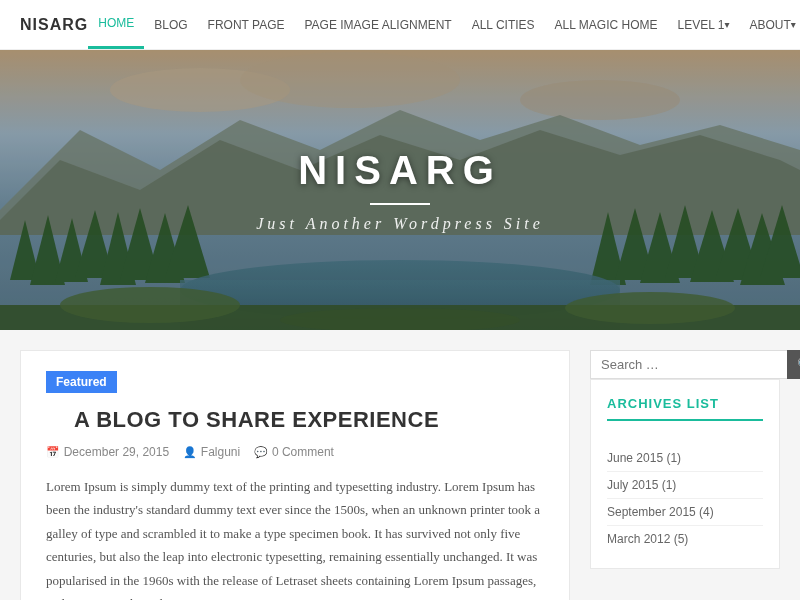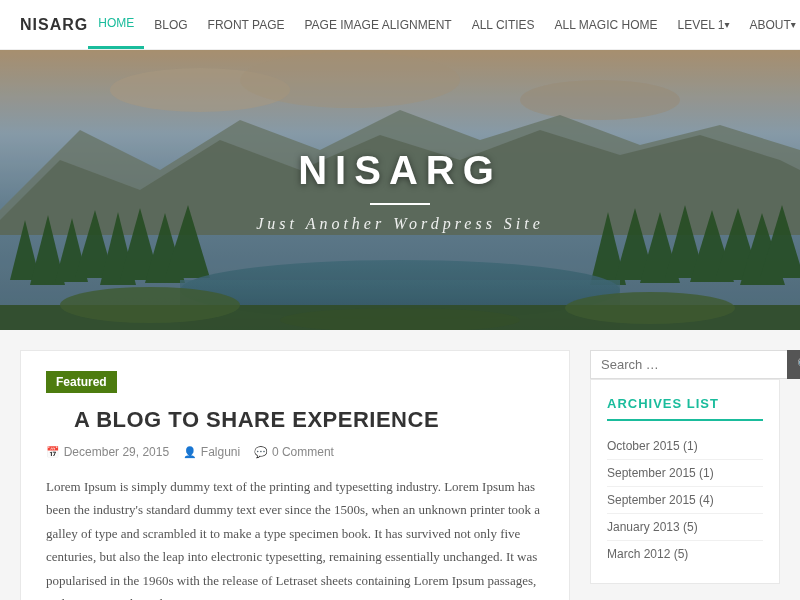--- a/index.html
+++ b/index.html
@@ -47,21 +47,21 @@
     }
 
     
     #main-wrapper { display: flex; gap: 20px; padding: 20px 20px; max-width: 800px; margin: 0 auto; background: #f5f5f5; }
     #content-area { flex: 1; min-width: 0; }
     #sidebar { width: 190px; flex-shrink: 0; }
 
     
     .post-card { background: #fff; padding: 20px 25px 15px; border: 1px solid #e8e8e8; }
     .featured-badge {
-      display: inline-block; background: #4d7c0f; color: #fff;
+      display: inline-block; background: #3b82f6; color: #fff;
       font-family: Arial, sans-serif; font-size: 12px; font-weight: 600;
       padding: 4px 10px; margin-bottom: 14px;
     }
     .post-title {
       font-family: Arial, sans-serif; font-size: 22px; font-weight: 700;
       color: #333; margin-bottom: 12px; letter-spacing: 0.5px; margin-left: 28px;
     }
     .post-meta {
       display: flex; align-items: center; gap: 14px;
       font-family: Arial, sans-serif; font-size: 12px; color: #888;
@@ -78,21 +78,21 @@
       font-size: 13px; color: #999; outline: none;
     }
     .sidebar-search button {
       background: #555; color: #fff; border: none; padding: 0 10px;
       cursor: pointer; font-size: 13px;
     }
     .sidebar-widget { background: #fff; border: 1px solid #e8e8e8; padding: 16px; }
     .widget-title {
       font-family: Arial, sans-serif; font-size: 13px; font-weight: 700;
       color: #1abc9c; letter-spacing: 1px; text-transform: uppercase;
-      margin-bottom: 12px; padding-bottom: 8px; border-bottom: 2px solid #1abc9c;
+      margin-bottom: 24px; padding-bottom: 8px; border-bottom: 2px solid #1abc9c;
     }
     .archive-item {
       font-family: Arial, sans-serif; font-size: 12px; color: #666;
       padding: 6px 0; border-bottom: 1px solid #f0f0f0; cursor: pointer;
     }
     .archive-item:last-child { border-bottom: none; }
   </style>
 </head>
 <body>
 
@@ -203,21 +203,20 @@
     </div>
   </div>
 
   <div id="sidebar">
     <div class="sidebar-search">
       <input type="text" placeholder="Search …" style="">
       <button>🔍</button>
     </div>
     <div class="sidebar-widget">
       <div class="widget-title">ARCHIVES LIST</div>
-      <div class="archive-item">October 2015 (1)</div>
-      <div class="archive-item">September 2015 (1)</div>
+      <div class="archive-item">June 2015 (1)</div>
+      <div class="archive-item">July 2015 (1)</div>
       <div class="archive-item">September 2015 (4)</div>
-      <div class="archive-item">January 2013 (5)</div>
       <div class="archive-item">March 2012 (5)</div>
     </div>
   </div>
 
 </div>
 
 </body></html>

